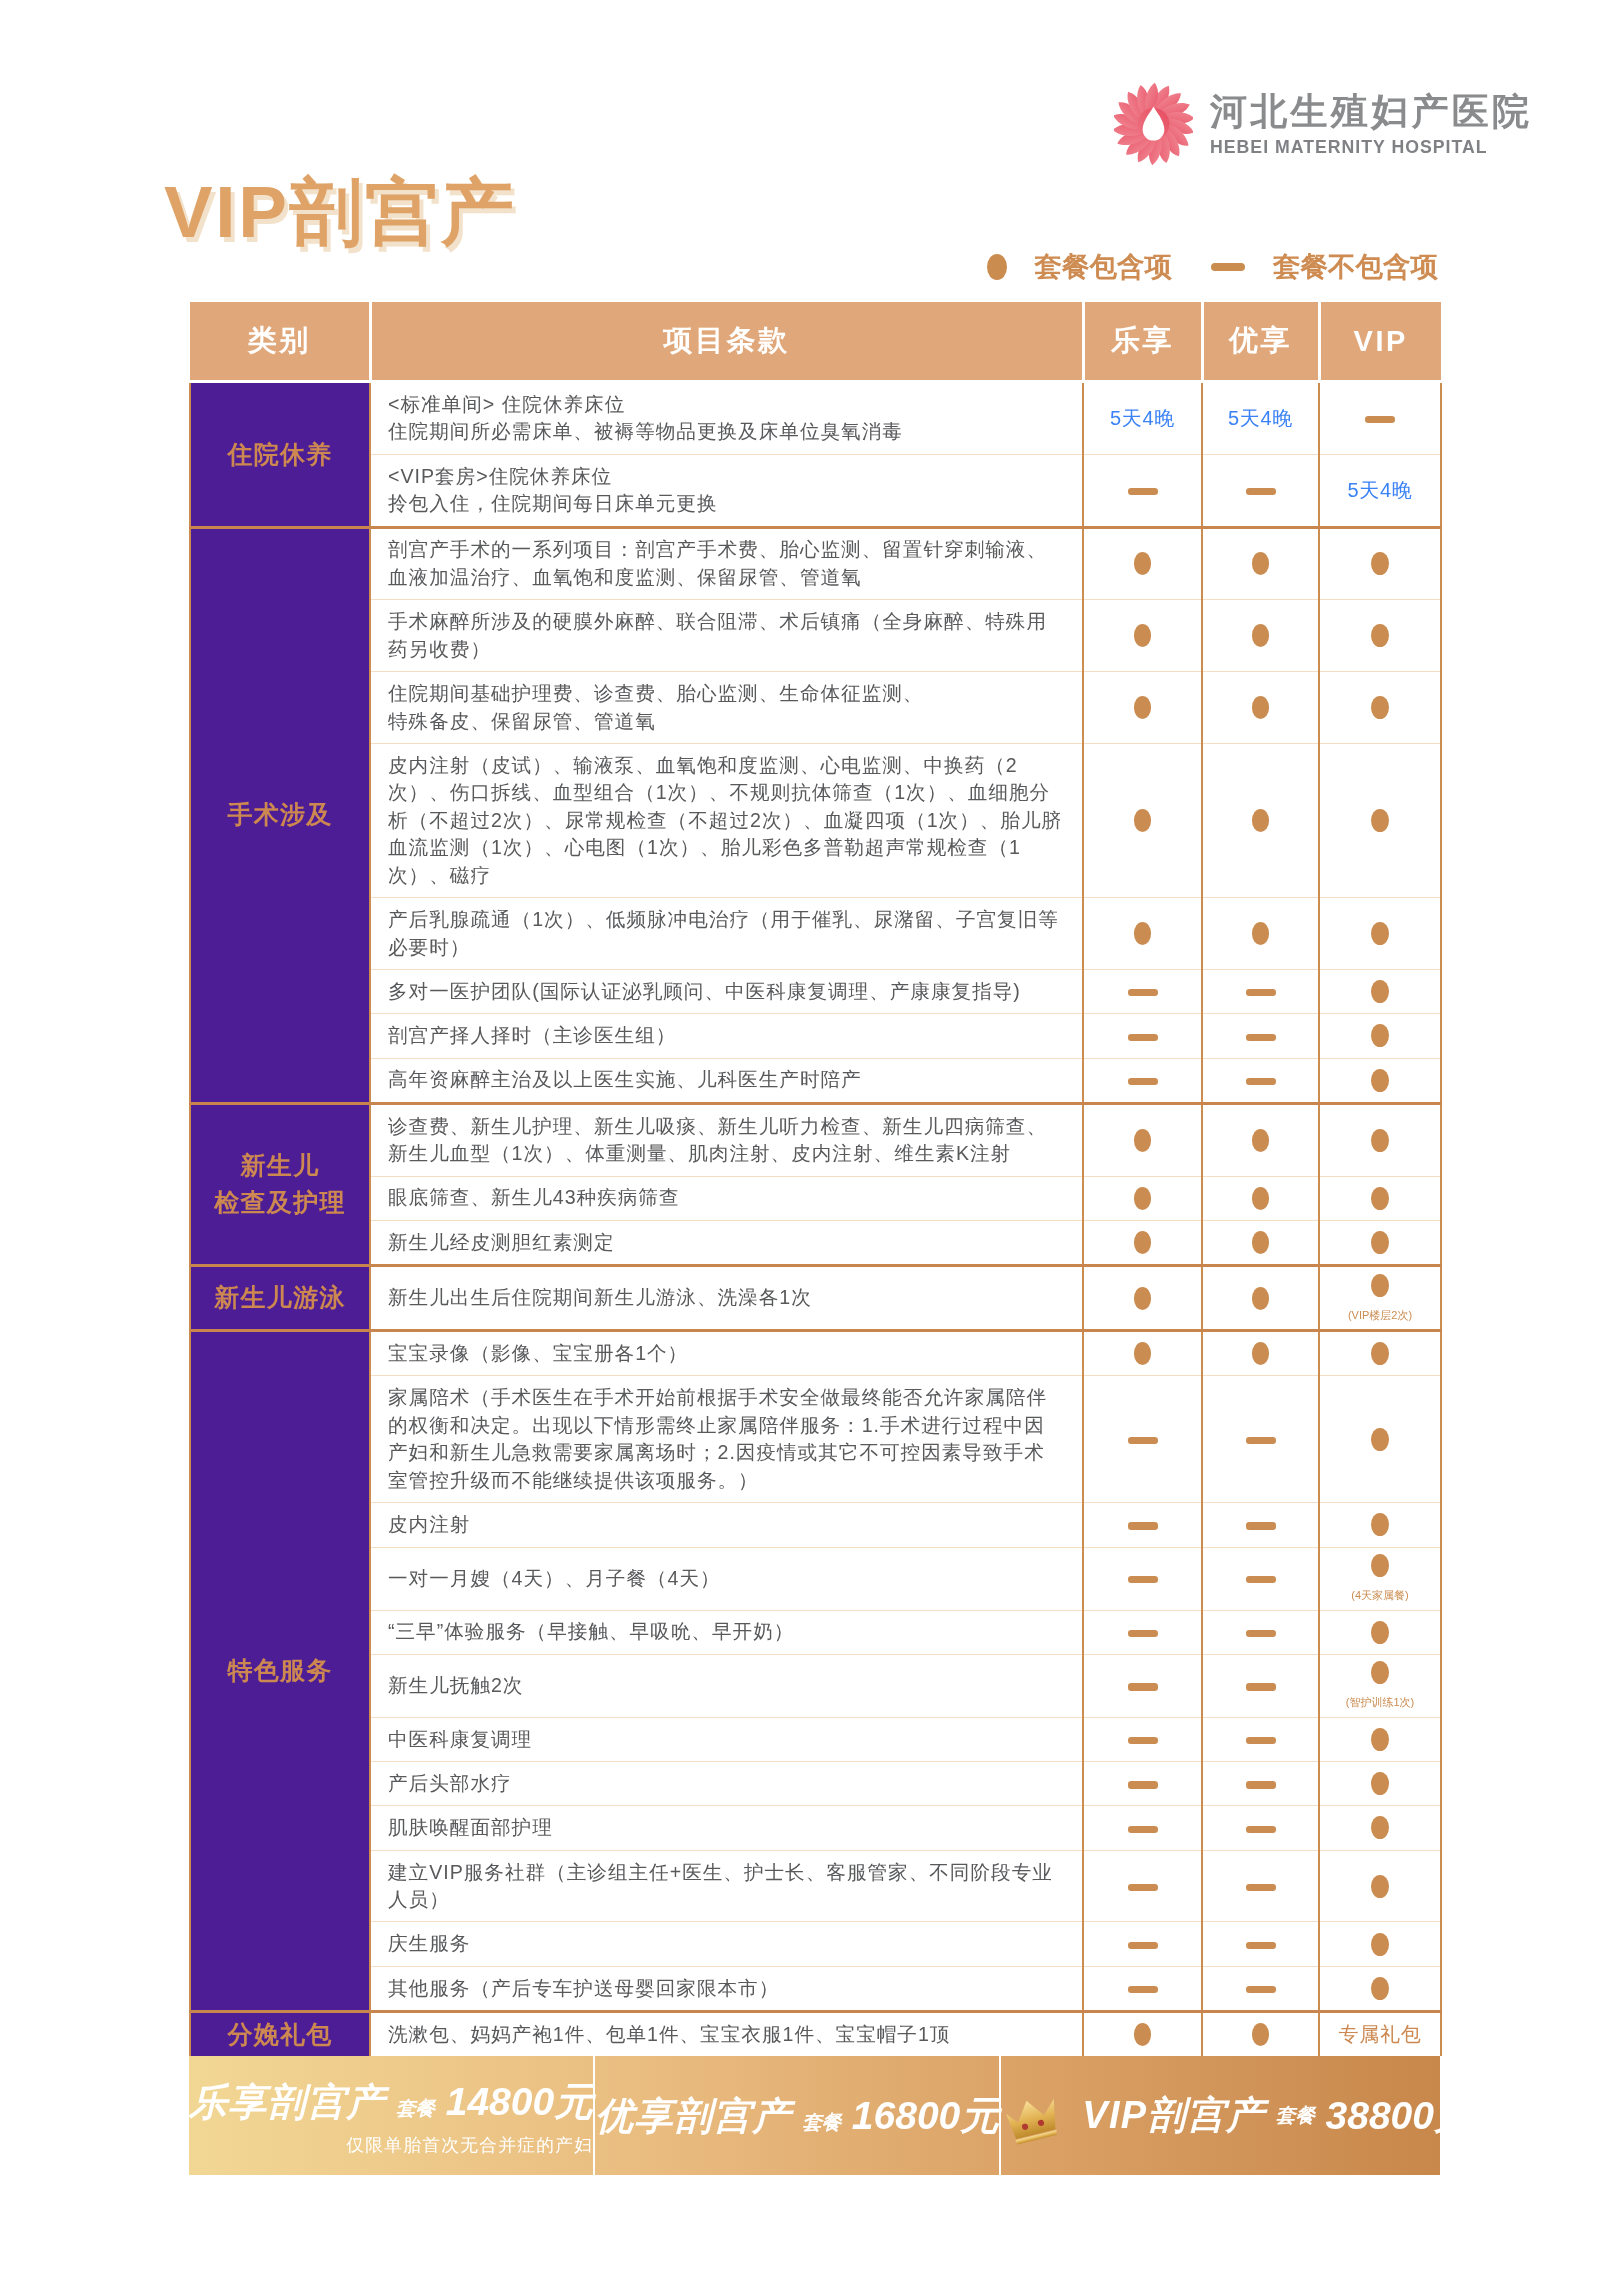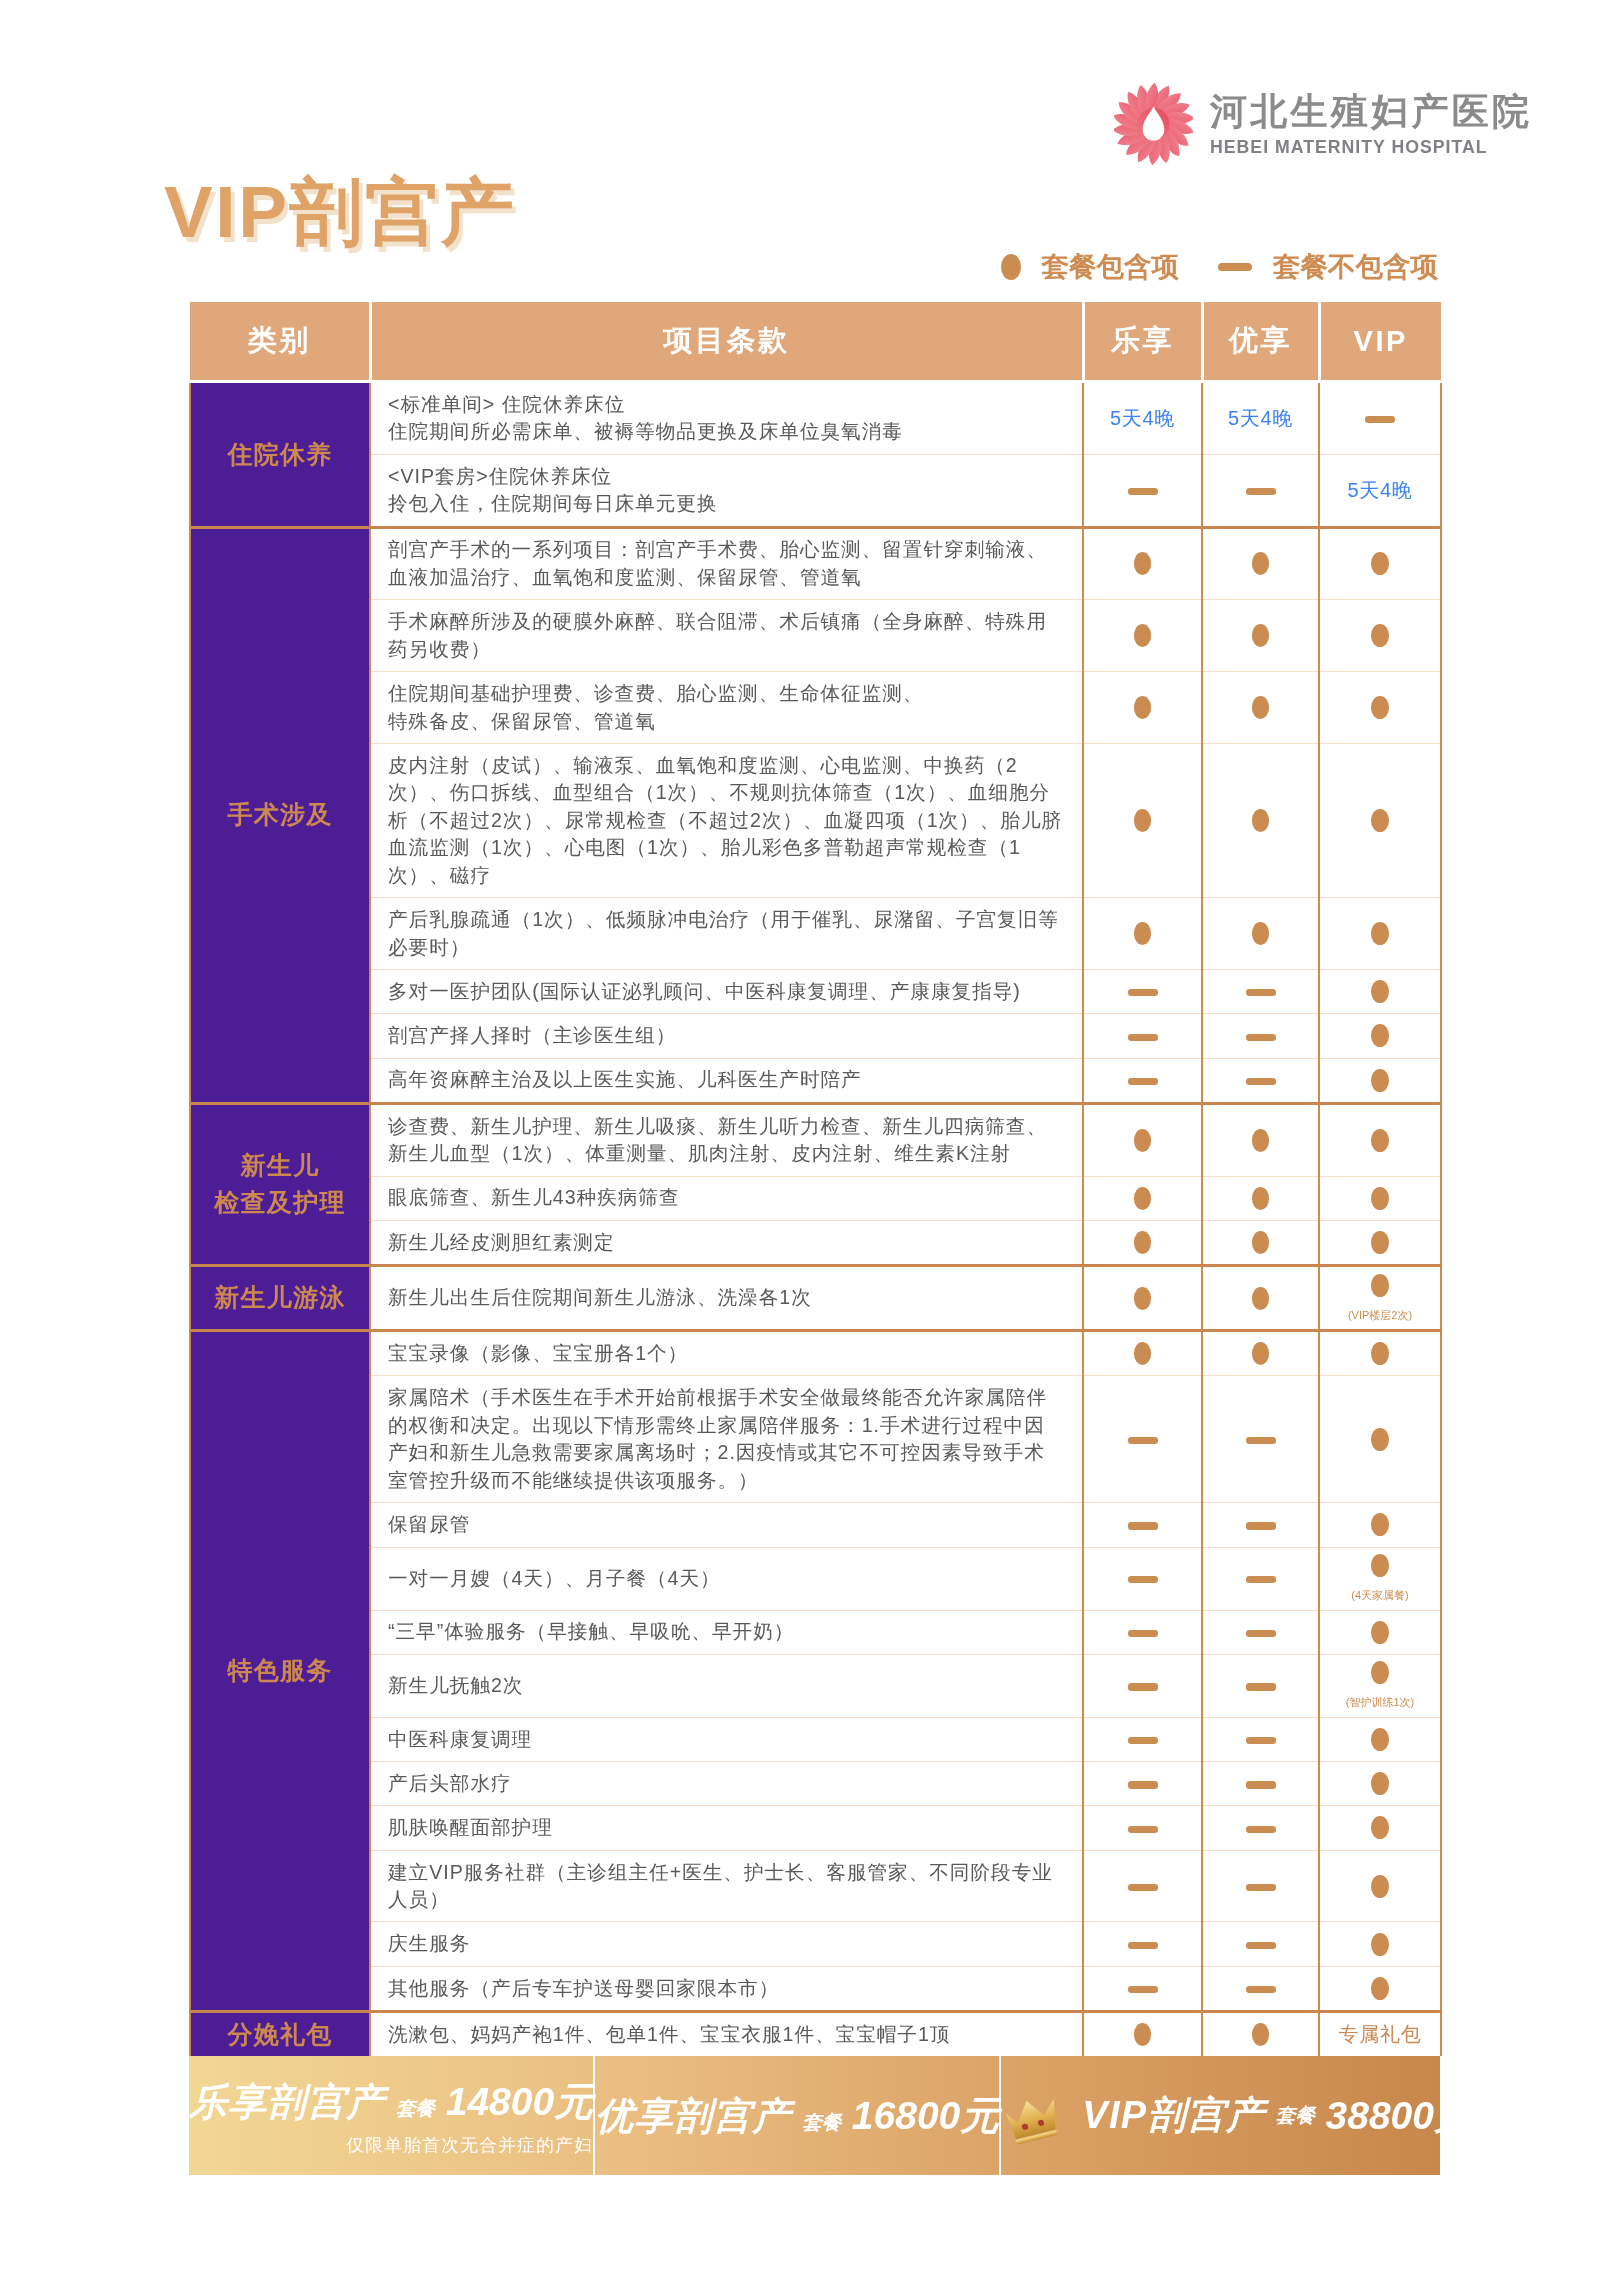--- a/index.html
+++ b/index.html
@@ -13,21 +13,21 @@
   .brand-cn{font-size:37px;font-weight:bold;color:#8A8B8D;letter-spacing:3.3px;line-height:1.1;}
   .brand-en{font-size:17.7px;font-weight:bold;color:#7F8184;letter-spacing:1px;margin-top:5.2px;}
   
   .title{
     position:absolute;left:164px;top:164px;font-size:73px;font-weight:800;color:#DFA368;
     letter-spacing:2.6px;text-shadow:3.9px 5.2px 0 #F3E2CB;white-space:nowrap;
   }
   
   .legend{position:absolute;top:249px;right:185px;display:flex;align-items:center;gap:39px;
     color:#CE8C52;font-size:27.5px;font-weight:600;}
-  .legend-item{display:flex;align-items:center;gap:21px;}
+  .legend-item{display:flex;align-items:center;gap:28px;}
   .legend-dot{width:19.6px;height:26px;border-radius:50%;background:#CB8C50;}
   .legend-dash{width:34px;height:7.9px;border-radius:3.9px;background:#CB8C50;}
   
   .content{position:absolute;top:302px;left:189px;width:1251px;}
   table{width:100%;border-collapse:collapse;table-layout:fixed;}
   thead th{
     background:#E0A87A;color:#ffffff;font-size:29px;font-weight:bold;letter-spacing:2.6px;
     height:76px;border-bottom:3.9px solid #ffffff;
   }
   thead th:not(:last-child){border-right:3.9px solid #ffffff;}
@@ -248,21 +248,21 @@
             <td class="mark"><span class="dot"></span></td>
             <td class="mark"><span class="dot"></span></td>
           </tr>
           <tr>
             <td class="item">家属陪术（手术医生在手术开始前根据手术安全做最终能否允许家属陪伴的权衡和决定。出现以下情形需终止家属陪伴服务：1.手术进行过程中因产妇和新生儿急救需要家属离场时；2.因疫情或其它不可控因素导致手术室管控升级而不能继续提供该项服务。）</td>
             <td class="mark"><span class="dash"></span></td>
             <td class="mark"><span class="dash"></span></td>
             <td class="mark"><span class="dot"></span></td>
           </tr>
           <tr>
-            <td class="item">保留尿管</td>
+            <td class="item">皮内注射</td>
             <td class="mark"><span class="dash"></span></td>
             <td class="mark"><span class="dash"></span></td>
             <td class="mark"><span class="dot"></span></td>
           </tr>
           <tr>
             <td class="item">一对一月嫂（4天）、月子餐（4天）</td>
             <td class="mark"><span class="dash"></span></td>
             <td class="mark"><span class="dash"></span></td>
             <td class="mark"><span class="dot"></span><span class="mark-note">(4天家属餐)</span></td>
           </tr>

